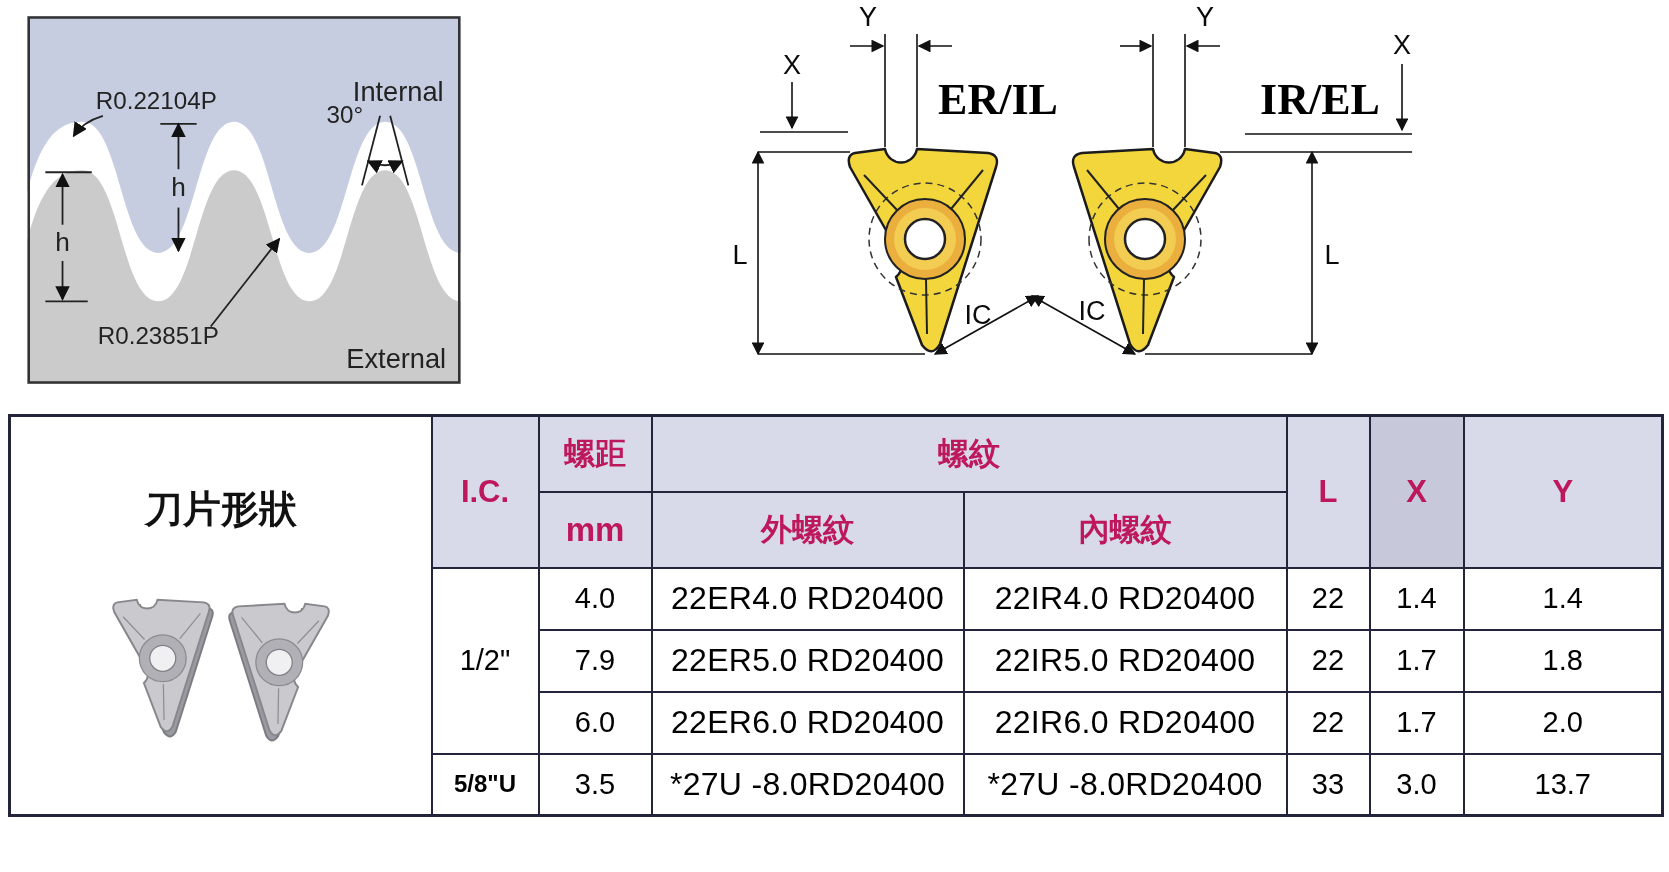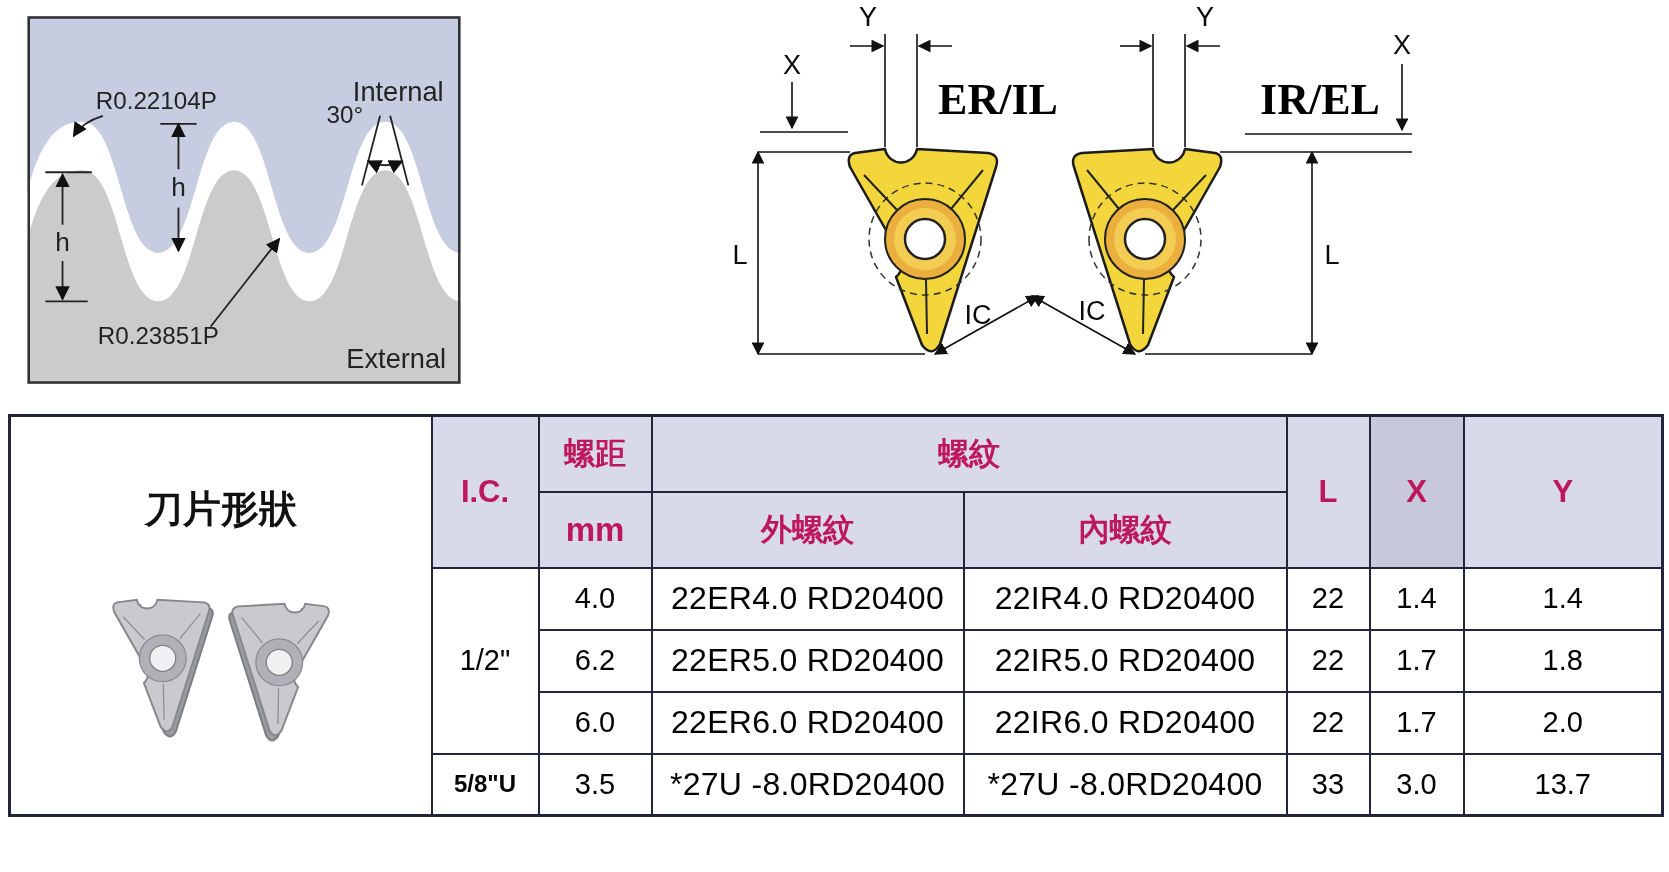--- a/index.html
+++ b/index.html
@@ -184,21 +184,21 @@
         <tr class="drow">
           <td class="icv" rowspan="3">1/2"</td>
           <td class="dcell">4.0</td>
           <td class="dcell code">22ER4.0 RD20400</td>
           <td class="dcell code">22IR4.0 RD20400</td>
           <td class="dcell">22</td>
           <td class="dcell">1.4</td>
           <td class="dcell">1.4</td>
         </tr>
         <tr class="drow">
-          <td class="dcell">6.2</td>
+          <td class="dcell">7.9</td>
           <td class="dcell code">22ER5.0 RD20400</td>
           <td class="dcell code">22IR5.0 RD20400</td>
           <td class="dcell">22</td>
           <td class="dcell">1.7</td>
           <td class="dcell">1.8</td>
         </tr>
         <tr class="drow">
           <td class="dcell">6.0</td>
           <td class="dcell code">22ER6.0 RD20400</td>
           <td class="dcell code">22IR6.0 RD20400</td>

